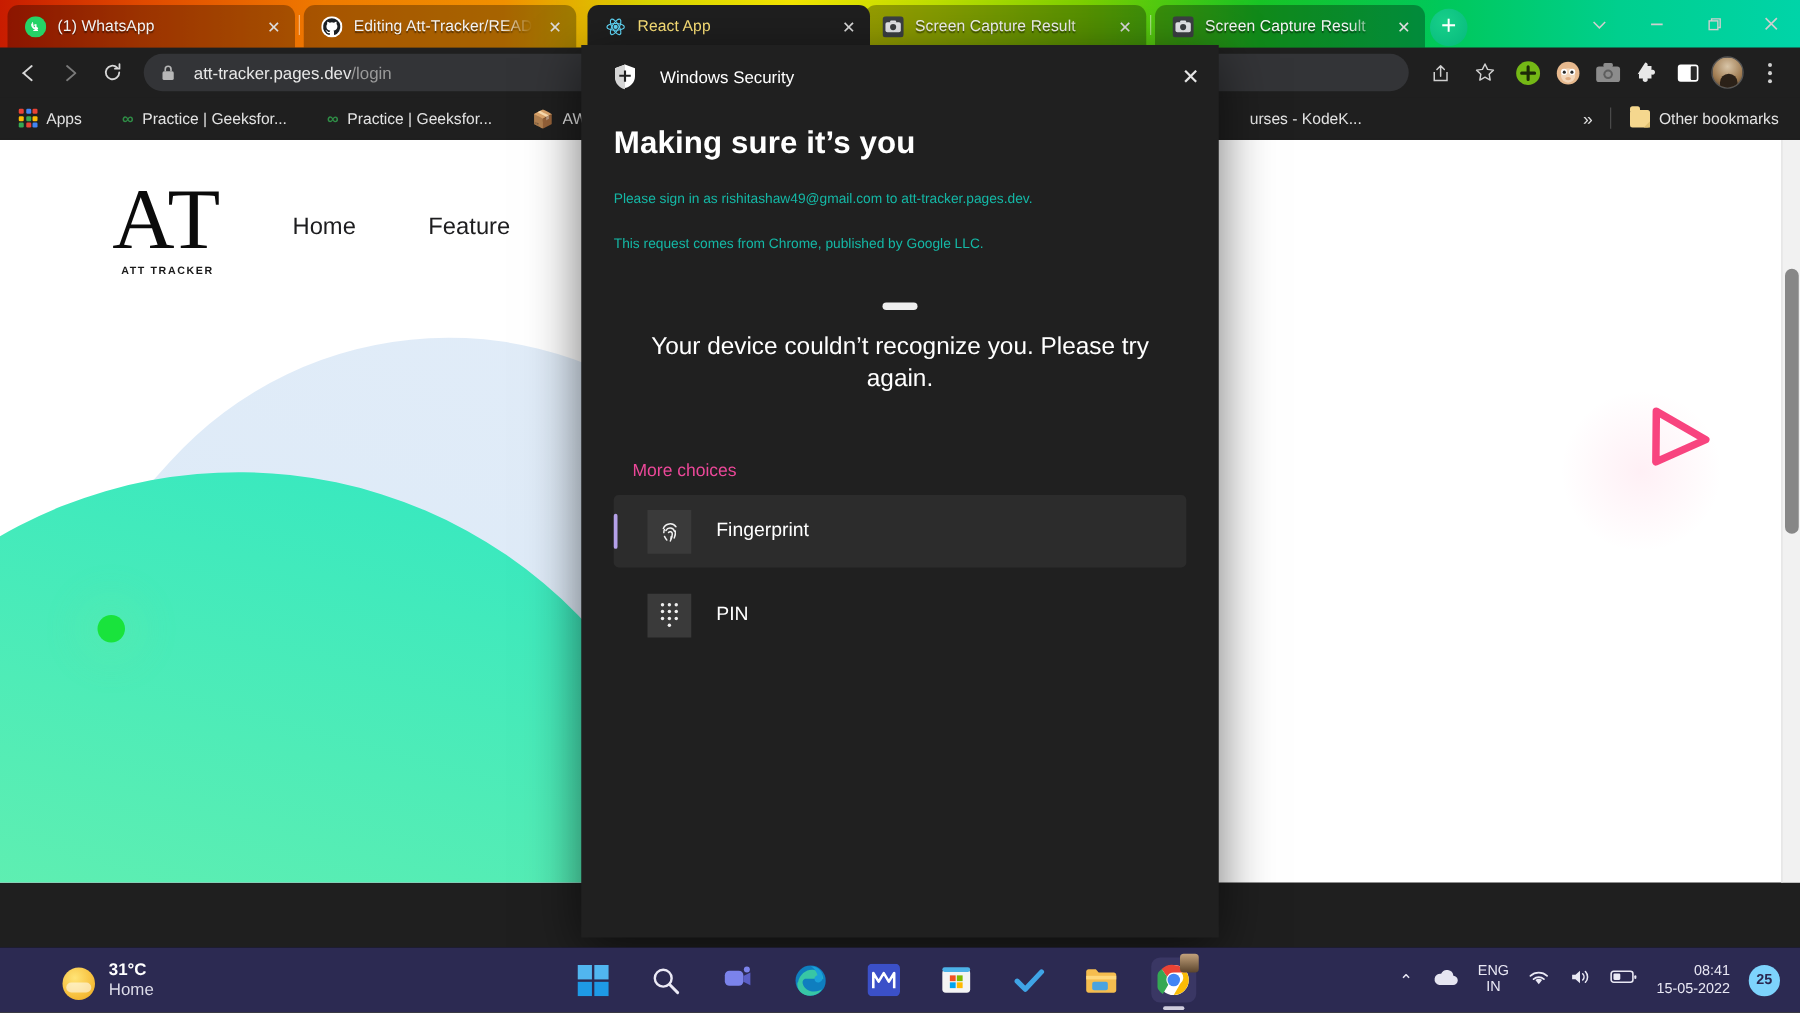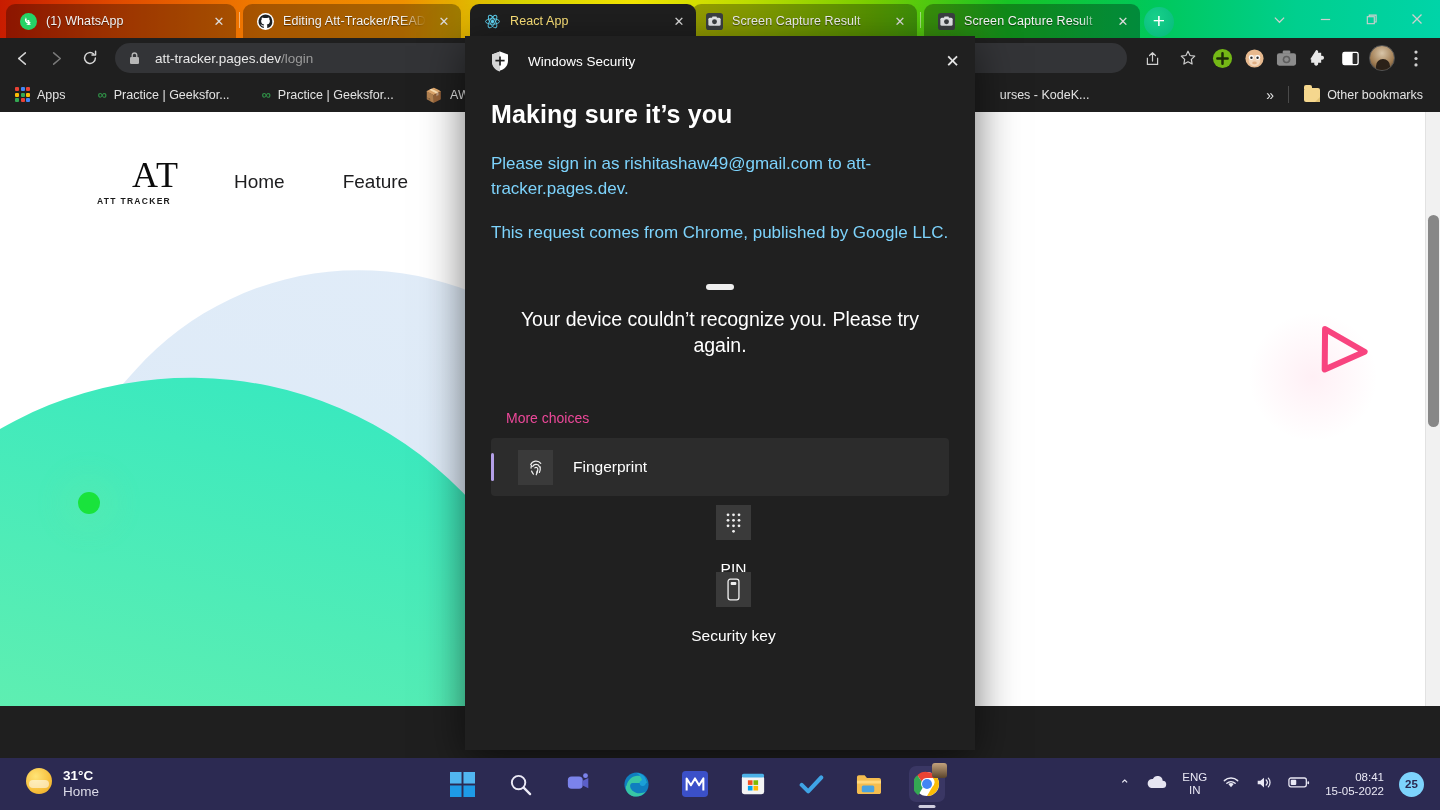--- a/index.html
+++ b/index.html
@@ -138,22 +138,22 @@
   .page {
     position: absolute; left: 0; right: 0; top: 112px; bottom: 52px;
     background: #fff; overflow: hidden;
   }
   .site-header {
     position: relative; height: 140px; background: #fff; z-index: 3;
     display: flex; align-items: center; padding-left: 88px; gap: 0;
   }
   .logo { width: 92px; text-align: center; flex: none; }
   .logo .at {
-    font-family: "Liberation Serif", serif; font-size: 36px; letter-spacing: 2px;
-    color: #0b0b0b; line-height: .95; font-weight: 400; text-align: right;
+    font-family: "Liberation Serif", serif; font-size: 69px; letter-spacing: 2px;
+    color: #0b0b0b; line-height: .95; font-weight: 400;
   }
   .logo .sub {
     font-family: "Liberation Sans", sans-serif; font-size: 8.5px;
     letter-spacing: 1.3px; color: #1a1a1a; margin-top: 3px; font-weight: 700;
   }
   .nav { display: flex; align-items: center; gap: 58px; margin-left: 54px; }
   .nav a { font-size: 19px; color: #1d1d1f; text-decoration: none; }
 
   .hero { position: absolute; left: 0; right: 0; top: 140px; bottom: 0; overflow: hidden; }
   .blob-blue {
@@ -205,21 +205,21 @@
     height: 50px; display: flex; align-items: center; padding: 0 0 0 24px; flex: none;
   }
   .dlg-shield { width: 22px; height: 22px; flex: none; }
   .dlg-head .name { font-size: 13.5px; margin-left: 17px; color: #fff; }
   .dlg-close {
     margin-left: auto; width: 45px; height: 46px; display: flex;
     align-items: center; justify-content: center; color: #e6e6e6; font-size: 17px;
   }
   .dlg-body { padding: 0 26px; flex: 1 1 auto; display: flex; flex-direction: column; }
   .dlg-title { font-size: 25px; font-weight: 700; margin-top: 14px; letter-spacing: .1px; }
-  .dlg-p { font-size: 17px; line-height: 1.45; color: #7dd3fc; margin-top: 23px; }
+  .dlg-p { font-size: 11px; line-height: 1.45; color: #14b8a6; margin-top: 23px; }
   .dlg-p.second { margin-top: 20px; }
   .dash { width: 28px; height: 6px; border-radius: 3px; background: #efefef; margin: 38px auto 0; }
   .dlg-status {
     font-size: 19.5px; text-align: center; line-height: 1.32; margin-top: 17px;
     color: #fff; padding: 0 2px;
   }
   .more-label { font-size: 14px; color: #ec4899; margin-top: 52px; margin-left: 15px; }
   .choices { margin-top: 12px; }
   .choice {
     position: relative; display: flex; align-items: center;
@@ -228,35 +228,35 @@
   .choice.selected { background: #2c2c2c; }
   .choice.selected::before {
     content: ""; position: absolute; left: 0; top: 15px;
     width: 3px; height: 28px; background: #b4a0e8; border-radius: 2px;
   }
   .choice .ico {
     width: 35px; height: 35px; background: #3a3a3a; flex: none;
     display: flex; align-items: center; justify-content: center;
   }
   .choice .lbl { font-size: 15.5px; color: #fff; }
-  .choice + .choice { margin-top: 9px; flex-direction: column; }
+  .choice + .choice { margin-top: 9px; }
   .dlg-foot { padding: 0 26px 26px; flex: none; display: flex; justify-content: flex-end; }
   .cancel-btn {
     width: 226px; height: 34px; background: #2d2d2d; border: 1px solid #3c3c3c;
     border-radius: 4px; color: #fff; font-size: 14px;
     font-family: "Liberation Sans", sans-serif; cursor: default;
   }
 
   
   .taskbar {
     position: absolute; left: 0; right: 0; bottom: 0; height: 52px;
     background: #2c2a52; display: flex; align-items: center; z-index: 60;
   }
   .weather {
-    display: flex; align-items: flex-start; gap: 11px; padding-left: 26px; width: 270px;
+    display: flex; align-items: flex-end; gap: 11px; padding-left: 26px; width: 270px; margin-left: 24px;
   }
   .sun {
     width: 26px; height: 26px; border-radius: 50%;
     background: radial-gradient(circle at 38% 32%, #ffe477, #f7c03d 60%, #e8a51f);
     position: relative; flex: none;
   }
   .sun::after {
     content: ""; position: absolute; left: 3px; bottom: 6px; width: 20px; height: 8px;
     border-radius: 5px; background: rgba(255,255,255,.55);
   }
@@ -591,29 +591,20 @@
                 <circle cx="10" cy="9" r="1.5"></circle>
                 <circle cx="16" cy="9" r="1.5"></circle>
               <circle cx="4" cy="15" r="1.5"></circle>
                 <circle cx="10" cy="15" r="1.5"></circle>
                 <circle cx="16" cy="15" r="1.5"></circle>
               <circle cx="10" cy="21" r="1.5"></circle>
             </svg>
           </span>
           <span class="lbl">PIN</span>
         </div>
-        <div class="choice">
-          <span class="ico">
-            <svg width="15" height="23" viewBox="0 0 16 24" fill="none" stroke="#f0f0f0" stroke-width="1.4">
-              <rect x="2.2" y="1" width="11.6" height="22" rx="2.4"></rect>
-              <rect x="5" y="4" width="6" height="3.2" rx="1" fill="#f0f0f0" stroke="none"></rect>
-            </svg>
-          </span>
-          <span class="lbl">Security key</span>
-        </div>
       </div>
     </div>
 
   </div>
 
   <div class="taskbar">
     <div class="weather">
       <span class="sun"></span>
       <span class="txt">
         <div class="t">31°C</div>

